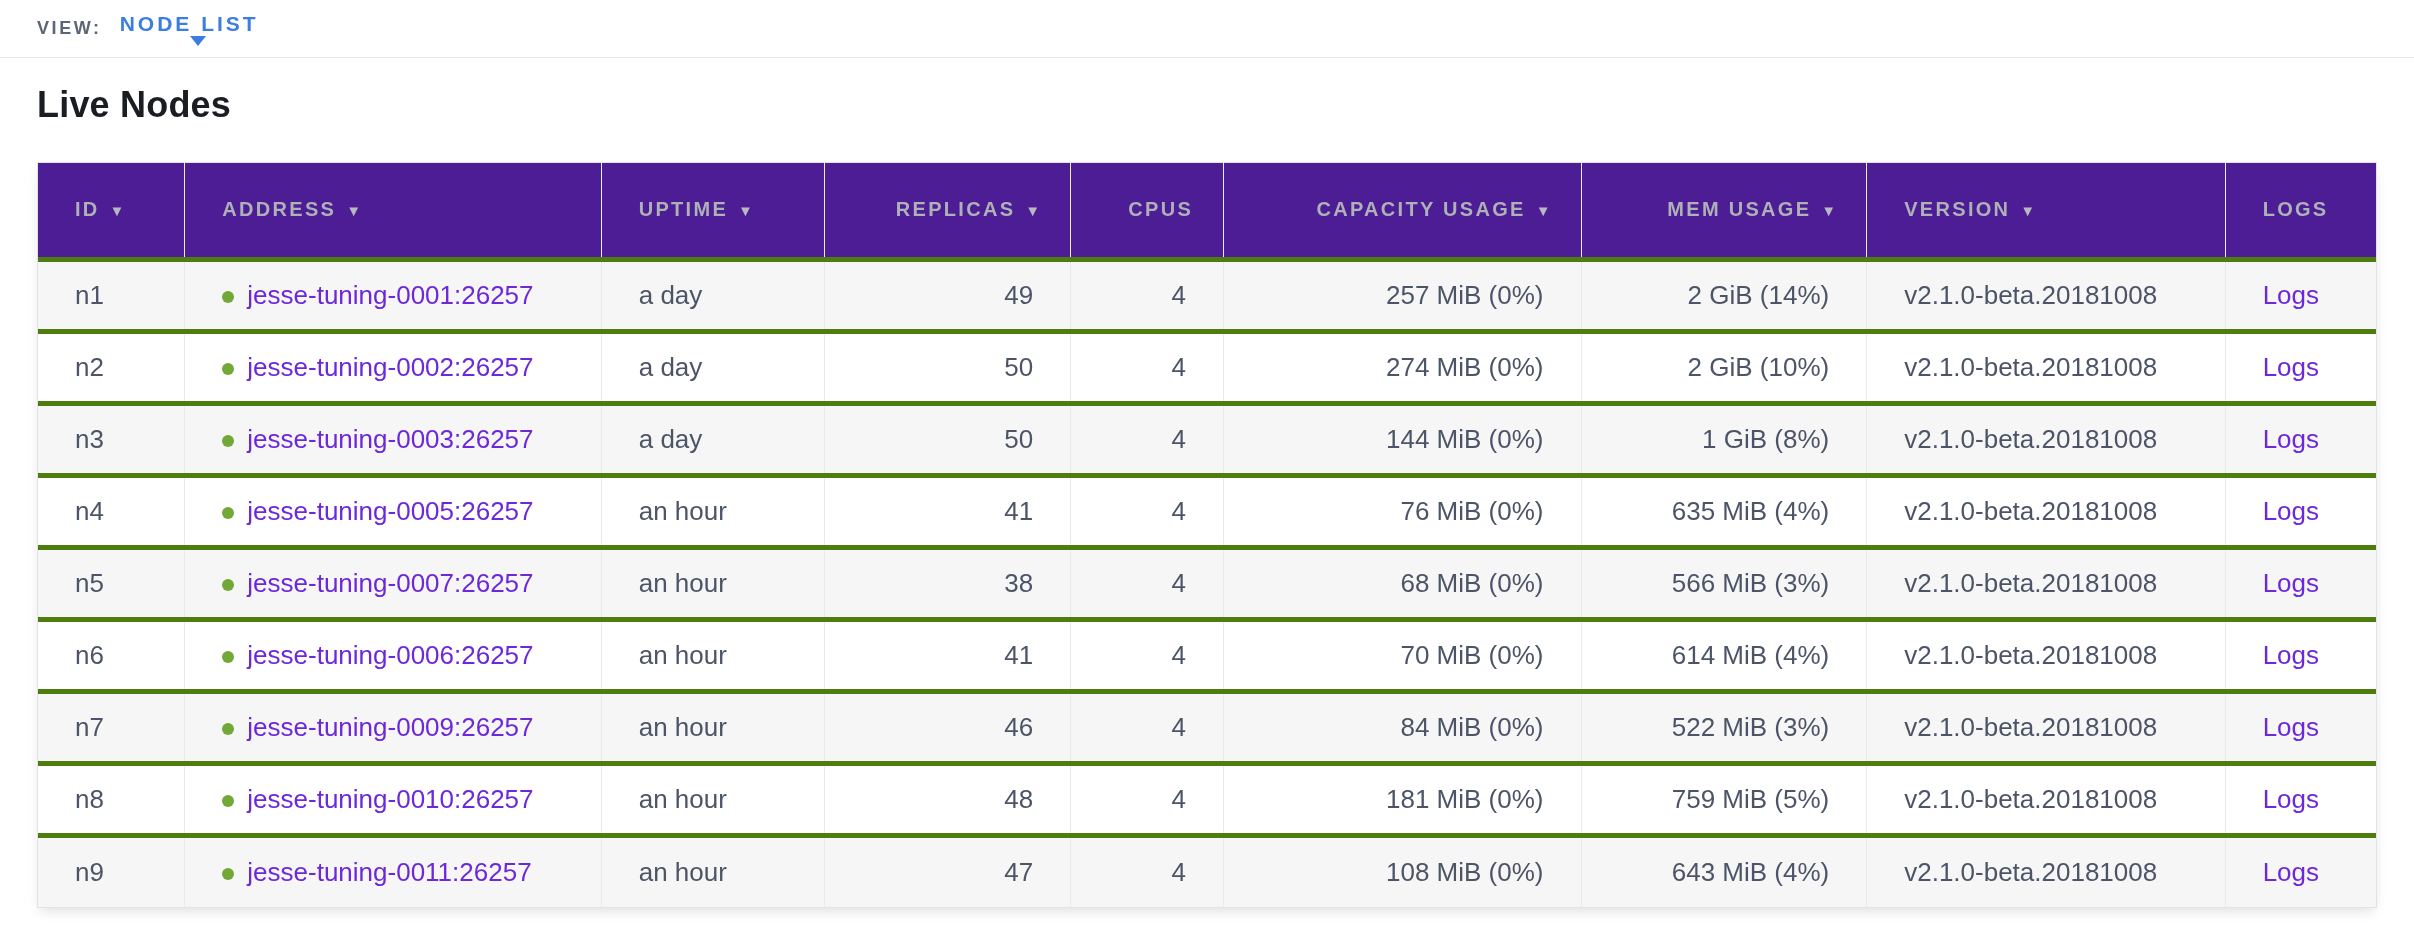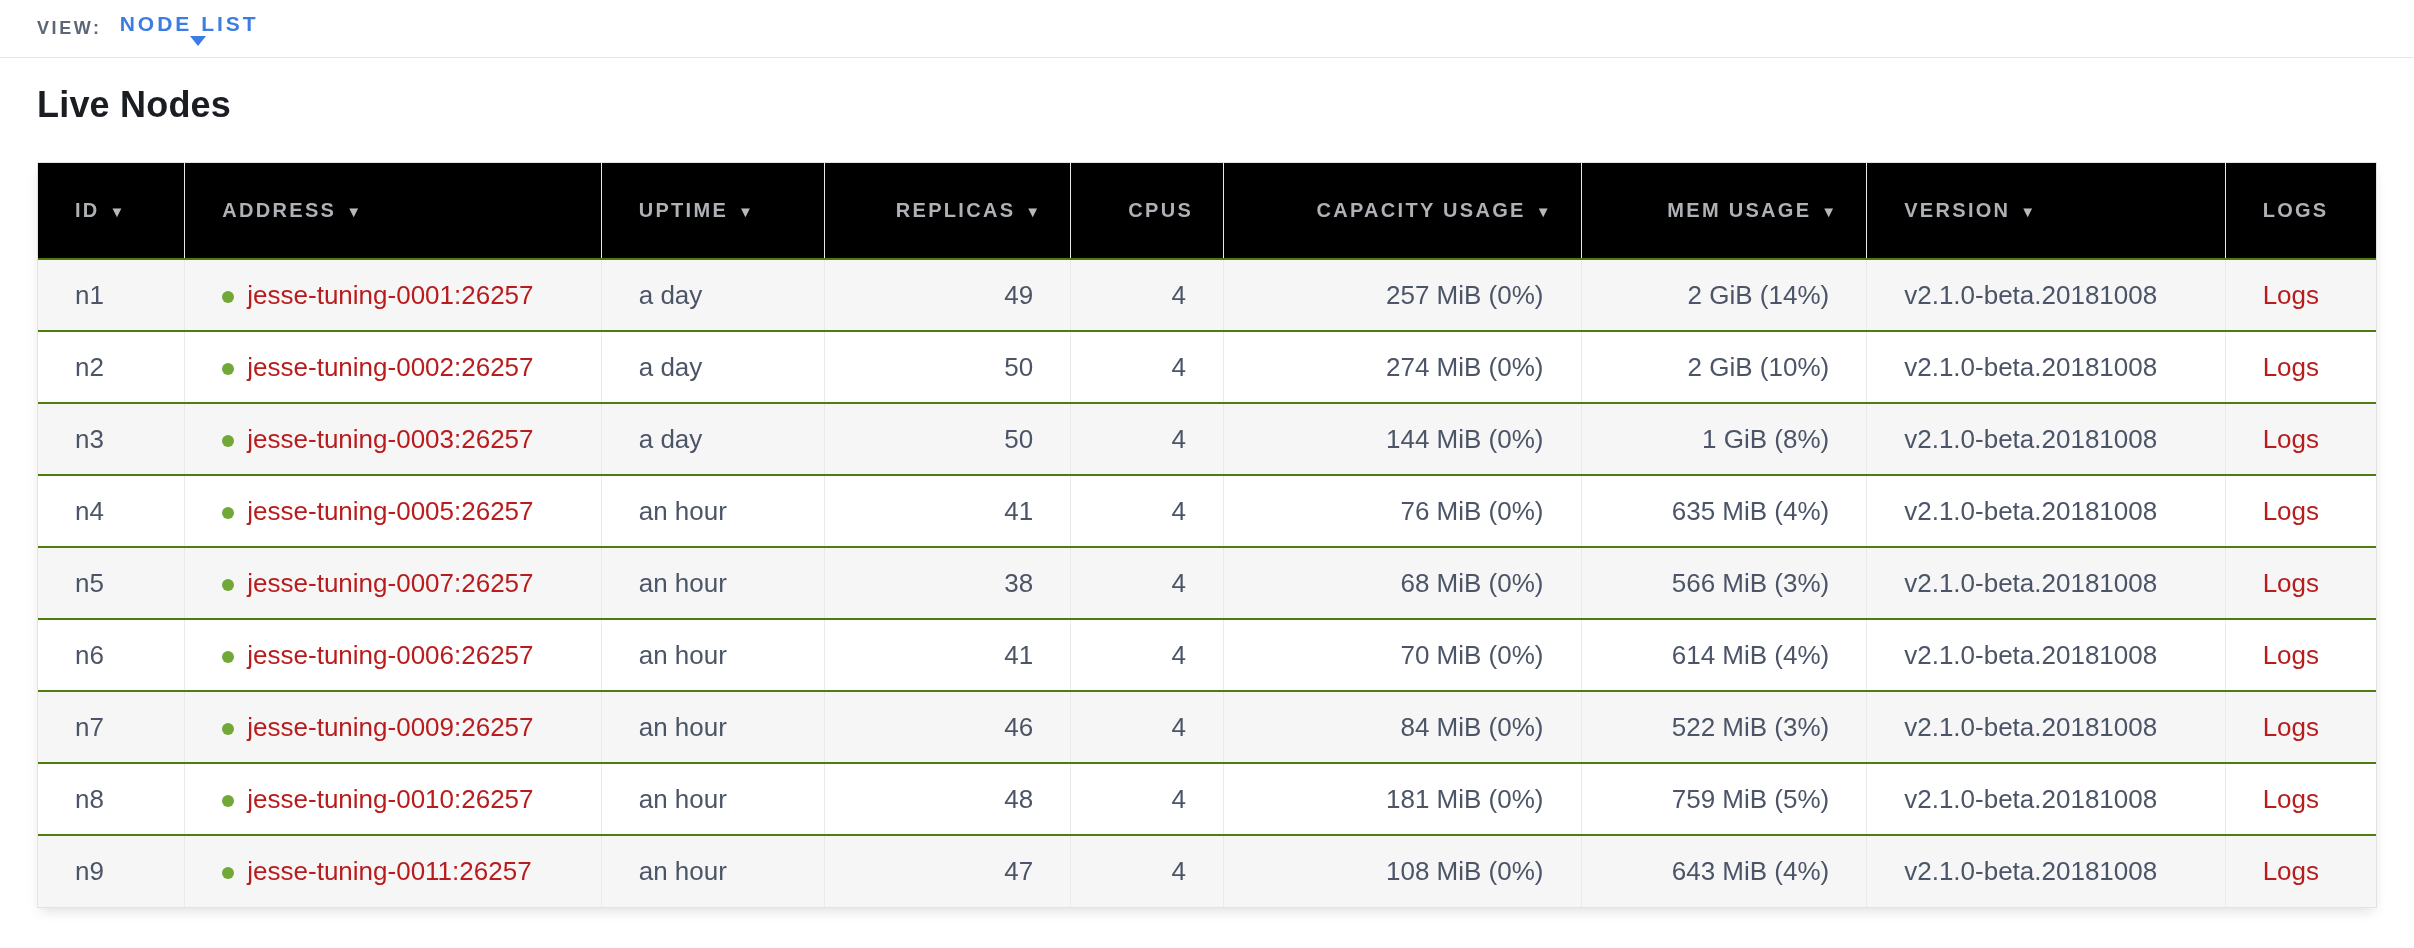--- a/index.html
+++ b/index.html
@@ -32,34 +32,34 @@
   
   .card{
     margin:37px 37px 0;border:1px solid #e3e3e5;background:#fff;
     box-shadow:0 6px 12px -3px rgba(0,0,0,.13);
   }
   table.nodes{width:100%;border-collapse:collapse;table-layout:fixed}
   th,td{box-sizing:border-box;white-space:nowrap;overflow:hidden}
   th{
     height:96px;font-size:20px;font-weight:700;color:#aeb1b6;
     letter-spacing:2.3px;text-align:left;padding:0 30px 0 37px;
-    border-right:1px solid #eaeaec;background:#000000;
+    border-right:1px solid #eaeaec;background:#4c1d95;
   }
   th:last-child{border-right:none}
   th .arrow{font-size:15px;color:#b6b9be;margin-left:10px;letter-spacing:0}
   td{
     height:72px;font-size:26px;color:#4c5567;padding:0 37px;
     border-right:1px solid #eaeaec;
   }
   td:last-child{border-right:none}
-  tbody tr{border-top:2px solid #4d7c0f;background:#ffffff}
+  tbody tr{border-top:5px solid #4d7c0f;background:#ffffff}
   tbody tr:nth-child(odd){background:#f6f6f7}
   .ar{text-align:right}
   .al{text-align:left}
-  a.link{color:#b91c1c;text-decoration:none;cursor:pointer}
+  a.link{color:#6d28d9;text-decoration:none;cursor:pointer}
   .dot{
     display:inline-block;width:12px;height:12px;border-radius:50%;
     background:#71a836;margin-right:13px;vertical-align:1px;
   }
   
   .col-id{width:6.28%}
   .col-address{width:17.81%}
   .col-uptime{width:9.53%}
   .col-replicas{width:10.55%}
   .col-cpus{width:6.54%}

